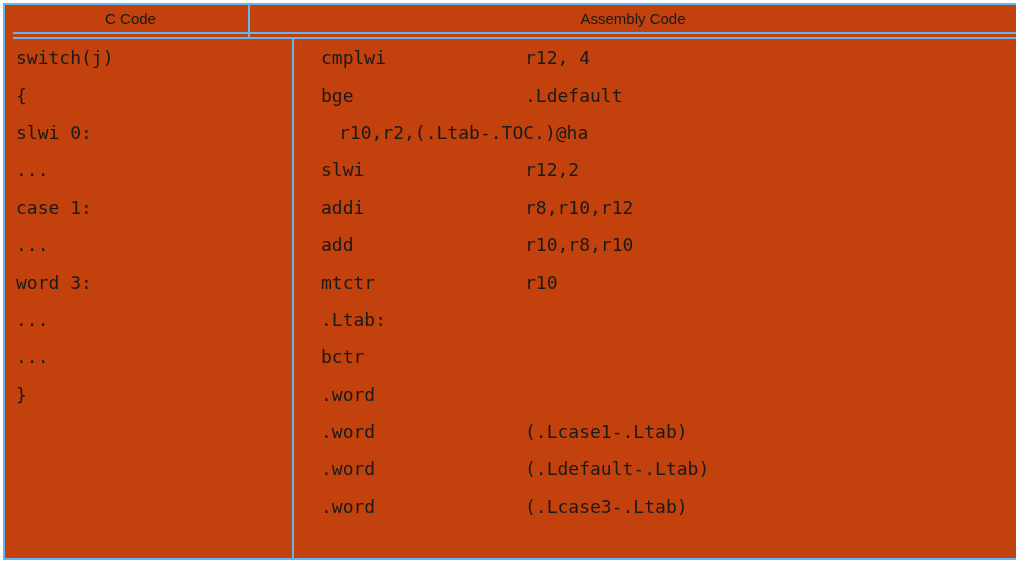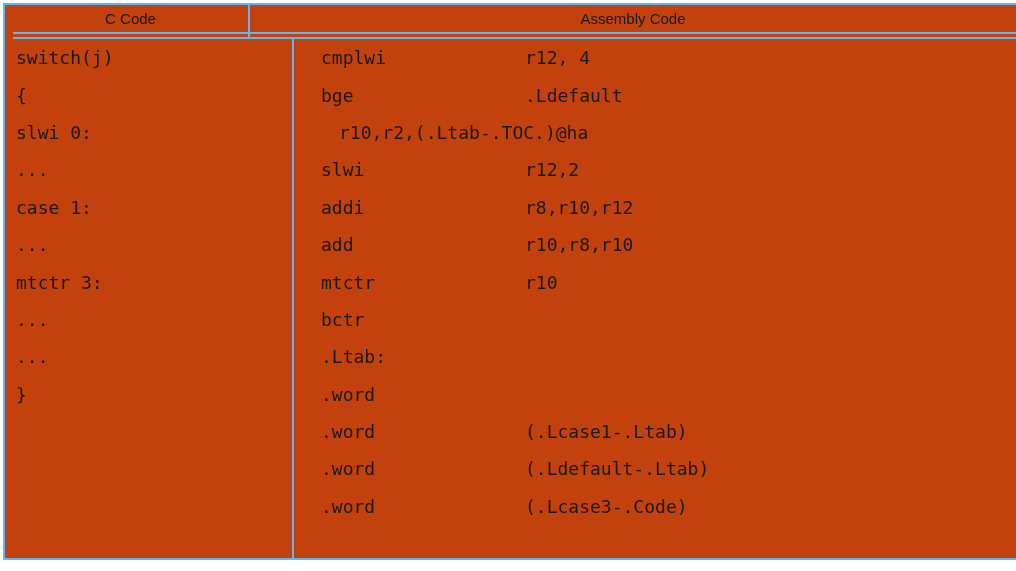--- a/index.html
+++ b/index.html
@@ -120,21 +120,21 @@
 
     <div class="body-row">
 
       <div class="body-cell left">
         <div class="code-line">switch(j)</div>
         <div class="code-line">{</div>
         <div class="code-line">slwi 0:</div>
         <div class="code-line">...</div>
         <div class="code-line">case 1:</div>
         <div class="code-line">...</div>
-        <div class="code-line">mtctr 3:</div>
+        <div class="code-line">word 3:</div>
         <div class="code-line">...</div>
         <div class="code-line">...</div>
         <div class="code-line">}</div>
       </div>
 
       <div class="body-cell right">
         <div class="code-line">
           <span class="mn">cmplwi</span>
           <span class="op">r12, 4</span>
         </div>
@@ -155,39 +155,39 @@
         </div>
         <div class="code-line">
           <span class="mn">add</span>
           <span class="op">r10,r8,r10</span>
         </div>
         <div class="code-line">
           <span class="mn">mtctr</span>
           <span class="op">r10</span>
         </div>
         <div class="code-line">
-          <span class="mn">bctr</span>
+          <span class="mn">.Ltab:</span>
           <span class="op"></span>
         </div>
         <div class="code-line">
-          <span class="mn">.Ltab:</span>
+          <span class="mn">bctr</span>
           <span class="op"></span>
         </div>
         <div class="code-line">
           <span class="mn">.word</span>
         </div>
         <div class="code-line">
           <span class="mn">.word</span>
           <span class="op">(.Lcase1-.Ltab)</span>
         </div>
         <div class="code-line">
           <span class="mn">.word</span>
           <span class="op">(.Ldefault-.Ltab)</span>
         </div>
         <div class="code-line">
           <span class="mn">.word</span>
-          <span class="op">(.Lcase3-.Code)</span>
+          <span class="op">(.Lcase3-.Ltab)</span>
         </div>
       </div>
 
     </div>
   </div>
 </div>
 
 </body></html>

